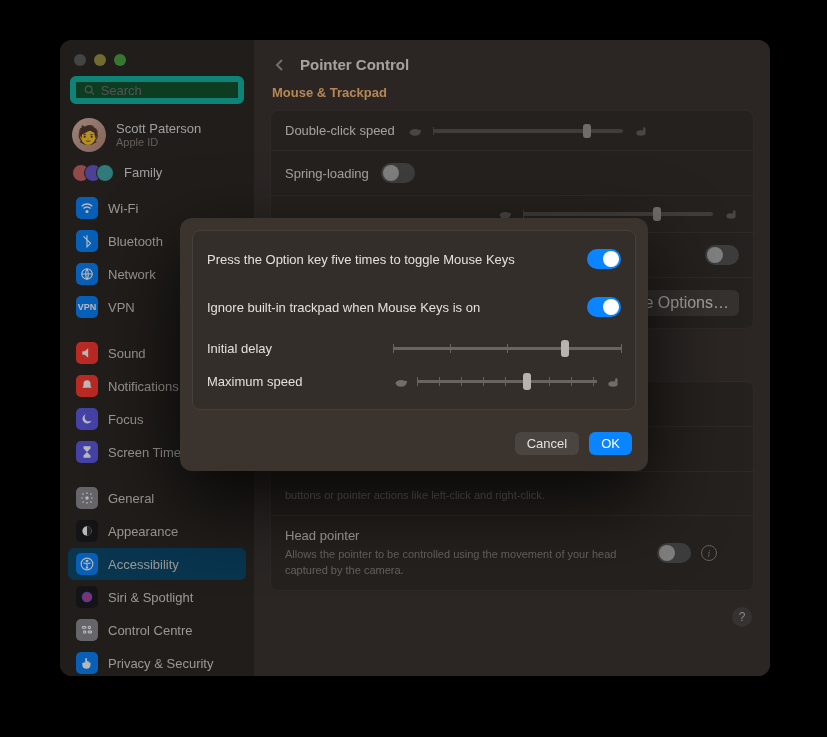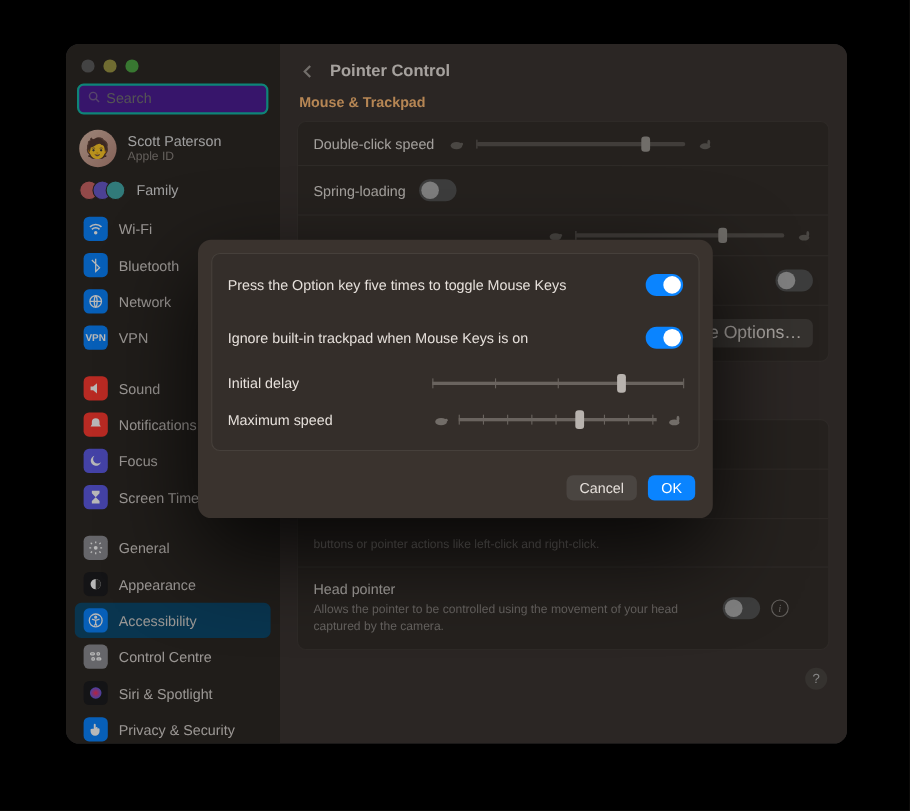--- a/index.html
+++ b/index.html
@@ -11,22 +11,22 @@
   }
   .sidebar {
     width: 194px; background: #2d2824; padding: 0 0 8px 0;
     display: flex; flex-direction: column; overflow-y:auto;
   }
   .traffic { display:flex; gap:8px; padding:14px 0 0 14px; }
   .tl-dot { width:12px;height:12px;border-radius:50%; }
   .tl-red{background:#5d5d5d;} .tl-yellow{background:#9c9644;} .tl-green{background:#4ea544;}
   .search-wrap{ padding:10px 10px 6px 10px; }
   .search {
-    display:flex; align-items:flex-start; gap:6px; background:#4c1d95;
-    border:2px solid #14b8a6; border-radius:6px; padding:4px 8px; height:28px;
+    display:flex; align-items:center; gap:6px; background:#14532d;
+    border:6px solid #14b8a6; border-radius:6px; padding:4px 8px; height:28px;
   }
   .search input{ background:transparent;border:none;outline:none;color:#a09a95;font-size:13px;width:100%; }
   .search-icon{ width:12px;height:12px;opacity:.55; }
   .user-row{ display:flex; align-items:center; gap:10px; padding:8px 12px; }
   .avatar{ width:34px;height:34px;border-radius:50%;background:linear-gradient(135deg,#d9b9a8,#b9887a);display:flex;align-items:center;justify-content:center;font-size:18px;}
   .user-name{color:#ddd;font-size:13px;line-height:1.1;}
   .user-sub{color:#8a847f;font-size:11px;}
   .family-row{display:flex;align-items:center;gap:10px;padding:4px 12px 10px 12px;}
   .family-avs{display:flex;}
   .fav{width:18px;height:18px;border-radius:50%;border:1.5px solid #2d2824;margin-left:-6px;}
@@ -223,43 +223,43 @@
           <div class="icon-box" style="background: rgb(10, 132, 255);">
             <svg width="14" height="14" viewBox="0 0 24 24" fill="none" stroke="#fff" stroke-width="2">
               <circle cx="12" cy="12" r="10"></circle>
               <circle cx="12" cy="7" r="1.5" fill="#fff"></circle>
               <path d="M6 10l6 2 6-2M12 12v5M10 20l2-3 2 3"></path>
             </svg>
           </div>
           <span>Accessibility</span>
         </div>
         <div class="nav-item">
-          <div class="icon-box" style="background: rgb(142, 142, 147);">
-            <svg width="14" height="14" viewBox="0 0 24 24" fill="none" stroke="#fff" stroke-width="2">
-              <rect x="4" y="6" width="6" height="3" rx="1.5"></rect>
-              <circle cx="16" cy="7.5" r="2"></circle>
-              <rect x="14" y="14" width="6" height="3" rx="1.5"></rect>
-              <circle cx="8" cy="15.5" r="2"></circle>
-            </svg>
-          </div>
-          <span>Control Centre</span>
-        </div>
-        <div class="nav-item">
           <div class="icon-box" style="background: rgb(28, 28, 30);">
             <svg width="14" height="14" viewBox="0 0 24 24">
               <circle cx="12" cy="12" r="9" fill="url(#g)"></circle>
               <defs>
                 <radialGradient id="g">
                   <stop offset="0" stop-color="#ff2d55"></stop>
                   <stop offset="1" stop-color="#5e5ce6"></stop>
                 </radialGradient>
               </defs>
             </svg>
           </div>
           <span>Siri &amp; Spotlight</span>
+        </div>
+        <div class="nav-item">
+          <div class="icon-box" style="background: rgb(142, 142, 147);">
+            <svg width="14" height="14" viewBox="0 0 24 24" fill="none" stroke="#fff" stroke-width="2">
+              <rect x="4" y="6" width="6" height="3" rx="1.5"></rect>
+              <circle cx="16" cy="7.5" r="2"></circle>
+              <rect x="14" y="14" width="6" height="3" rx="1.5"></rect>
+              <circle cx="8" cy="15.5" r="2"></circle>
+            </svg>
+          </div>
+          <span>Control Centre</span>
         </div>
         <div class="nav-item">
           <div class="icon-box" style="background: rgb(10, 132, 255);">
             <svg width="14" height="14" viewBox="0 0 24 24" fill="#fff">
               <path d="M9 11V5a1.5 1.5 0 013 0v5a1.5 1.5 0 013 0v2a1.5 1.5 0 013 0v3a7 7 0 01-14 0v-3l2-1z"></path>
             </svg>
           </div>
           <span>Privacy &amp; Security</span>
         </div>
       </div>

